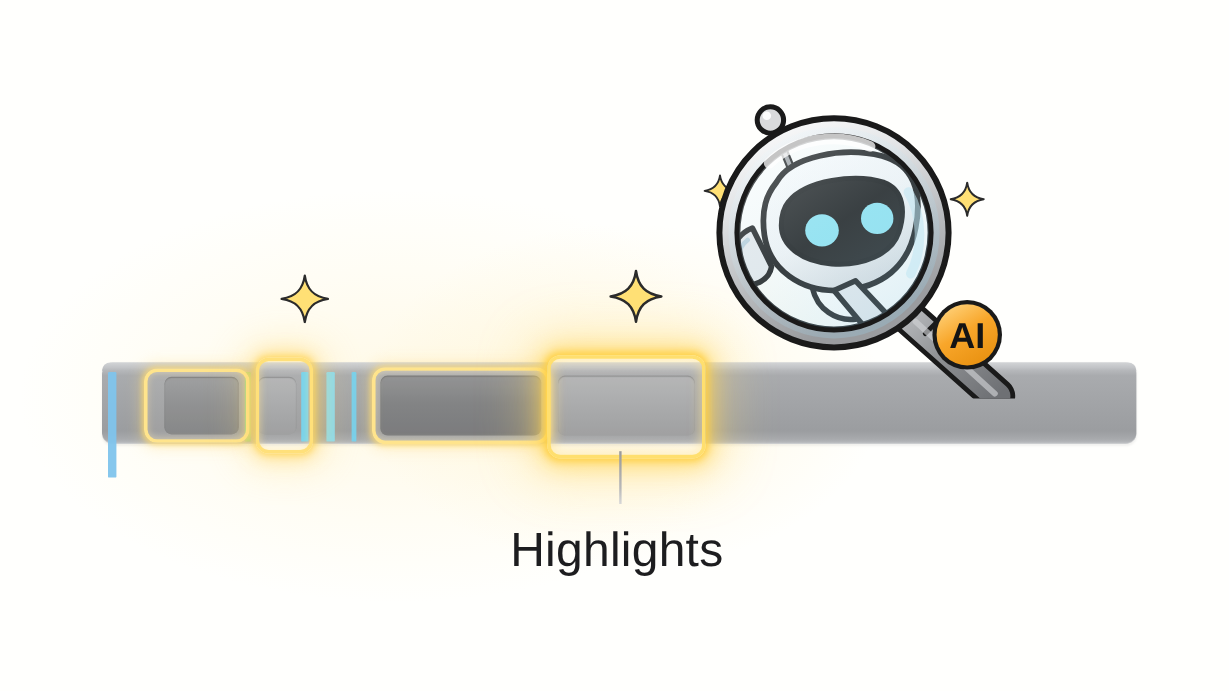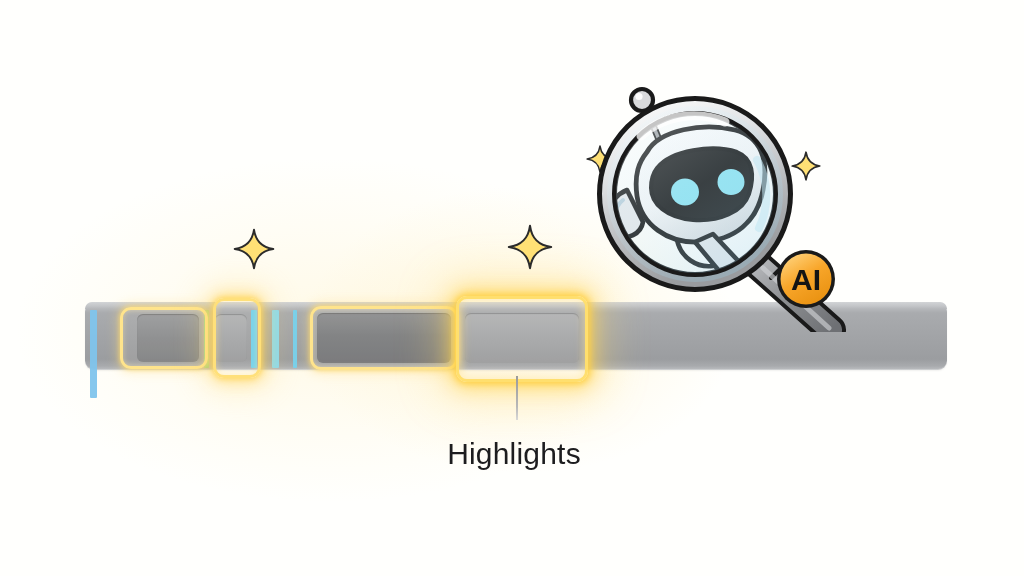--- a/index.html
+++ b/index.html
@@ -128,21 +128,21 @@
     height: 44px;
     background: linear-gradient(180deg, #9a9a9a 0%, #b8b8b8 70%, #d8d8d8 100%);
   }
 
   .caption {
     position: absolute;
     left: 0;
     top: 437px;
     width: 1024px;
     text-align: center;
-    font-size: 30px;
+    font-size: 40px;
     letter-spacing: 0.2px;
     color: #1d1d1f;
     font-family: "Liberation Sans", sans-serif;
     text-decoration: underline;
   }
   .caption-inner {
     display: inline-block;
     transform: translateX(2px);
   }
 

